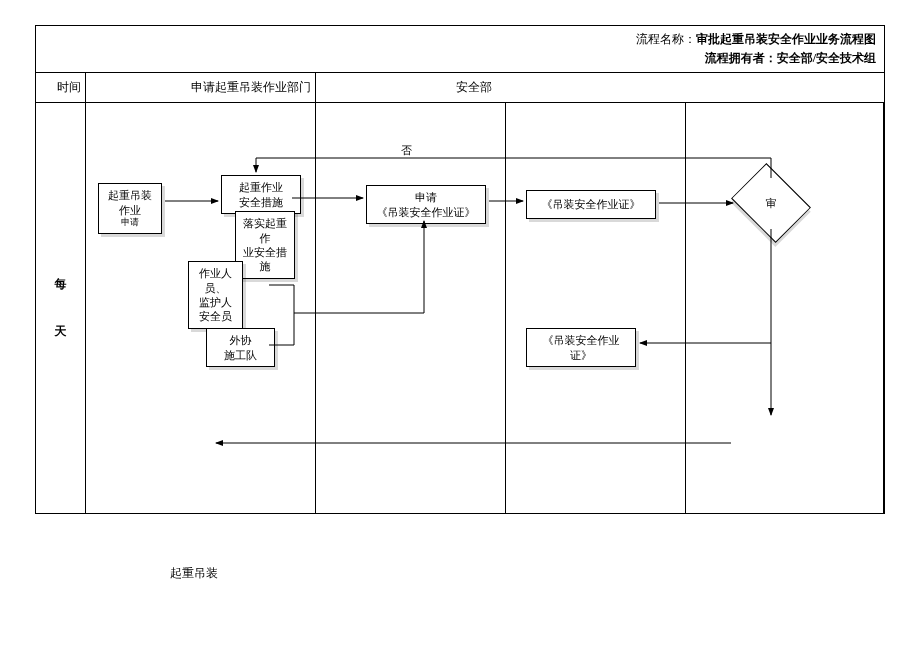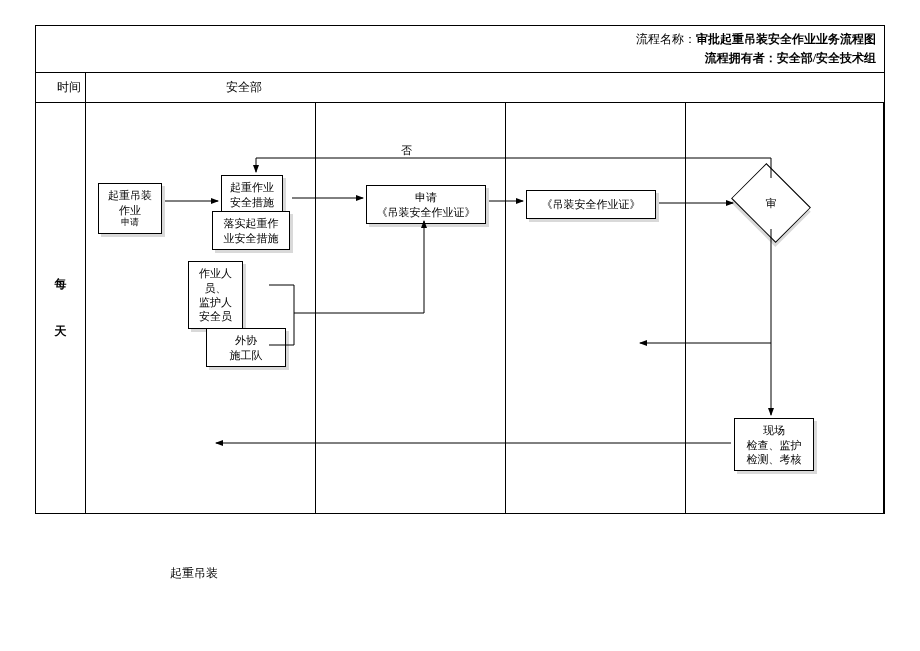--- a/index.html
+++ b/index.html
@@ -116,80 +116,80 @@
       <div>
         <span>流程名称：</span><b>审批起重吊装安全作业业务流程图</b>
       </div>
       <div>
         <b><span>流程拥有者：</span><span>安全部/安全技术组</span></b>
       </div>
     </div>
 
     <div class="swimlane-header">
       <div class="col col-time">时间</div>
+      <div class="col col-apply">申请起重吊装作业部门</div>
       <div class="col col-safety">安全部</div>
     </div>
 
     <div class="body-area">
       <div class="lane lane-time">
         <div>每</div>
         <div>天</div>
       </div>
       <div class="lane lane-apply"></div>
       <div class="lane lane-equip"></div>
       <div class="lane lane-safety"></div>
       <div class="lane lane-supervise"></div>
 
       <div class="box" style="left:62px; top:80px; width:64px;">
         <div>起重吊装</div>
         <div>作业</div>
         <div style="font-size:9px;">申请</div>
       </div>
 
-      <div class="box" style="left:185px; top:72px; width:62px;">
+      <div class="box" style="left:185px; top:72px; width:80px;">
         <div>起重作业</div>
         <div>安全措施</div>
       </div>
 
-      <div class="box box-flat" style="left:176px; top:108px; width:78px; box-shadow:3px 3px 0 rgba(0,0,0,0.15);">
+      <div class="box box-flat" style="left:199px; top:108px; width:60px; box-shadow:3px 3px 0 rgba(0,0,0,0.15);">
         <div>落实起重作</div>
         <div>业安全措施</div>
       </div>
 
       <div class="box" style="left:152px; top:158px; width:55px;">
         <div>作业人员、</div>
         <div>监护人</div>
         <div>安全员</div>
       </div>
 
-      <div class="box" style="left:170px; top:225px; width:80px;">
+      <div class="box" style="left:170px; top:225px; width:69px;">
         <div>外协</div>
         <div>施工队</div>
       </div>
 
       <div class="box" style="left:330px; top:82px; width:120px;">
         <div>申请</div>
         <div>《吊装安全作业证》</div>
       </div>
 
       <div class="box" style="left:490px; top:87px; width:130px; padding:6px 6px;">
         <span>《吊装安全作业证》</span>
       </div>
 
+      <div class="box" style="left:490px; top:225px; width:110px;">
+        <div>《吊装安全作业</div>
+        <div>证》</div>
+      </div>
 
       <div class="diamond" style="left:700px; top:75px;">
         <div class="shape"></div>
         <span>审</span>
       </div>
 
-      <div class="box" style="left:698px; top:315px; width:80px;">
-        <div>现场</div>
-        <div>检查、监护</div>
-        <div>检测、考核</div>
-      </div>
 
       <div class="floating-text" style="left:365px; top:40px;">否</div>
 
       <svg class="arrows">
         <defs>
           <marker id="ah" markerWidth="8" markerHeight="8" refX="7" refY="3" orient="auto">
             <path d="M0,0 L8,3 L0,6 Z" fill="#000"></path>
           </marker>
         </defs>
 

